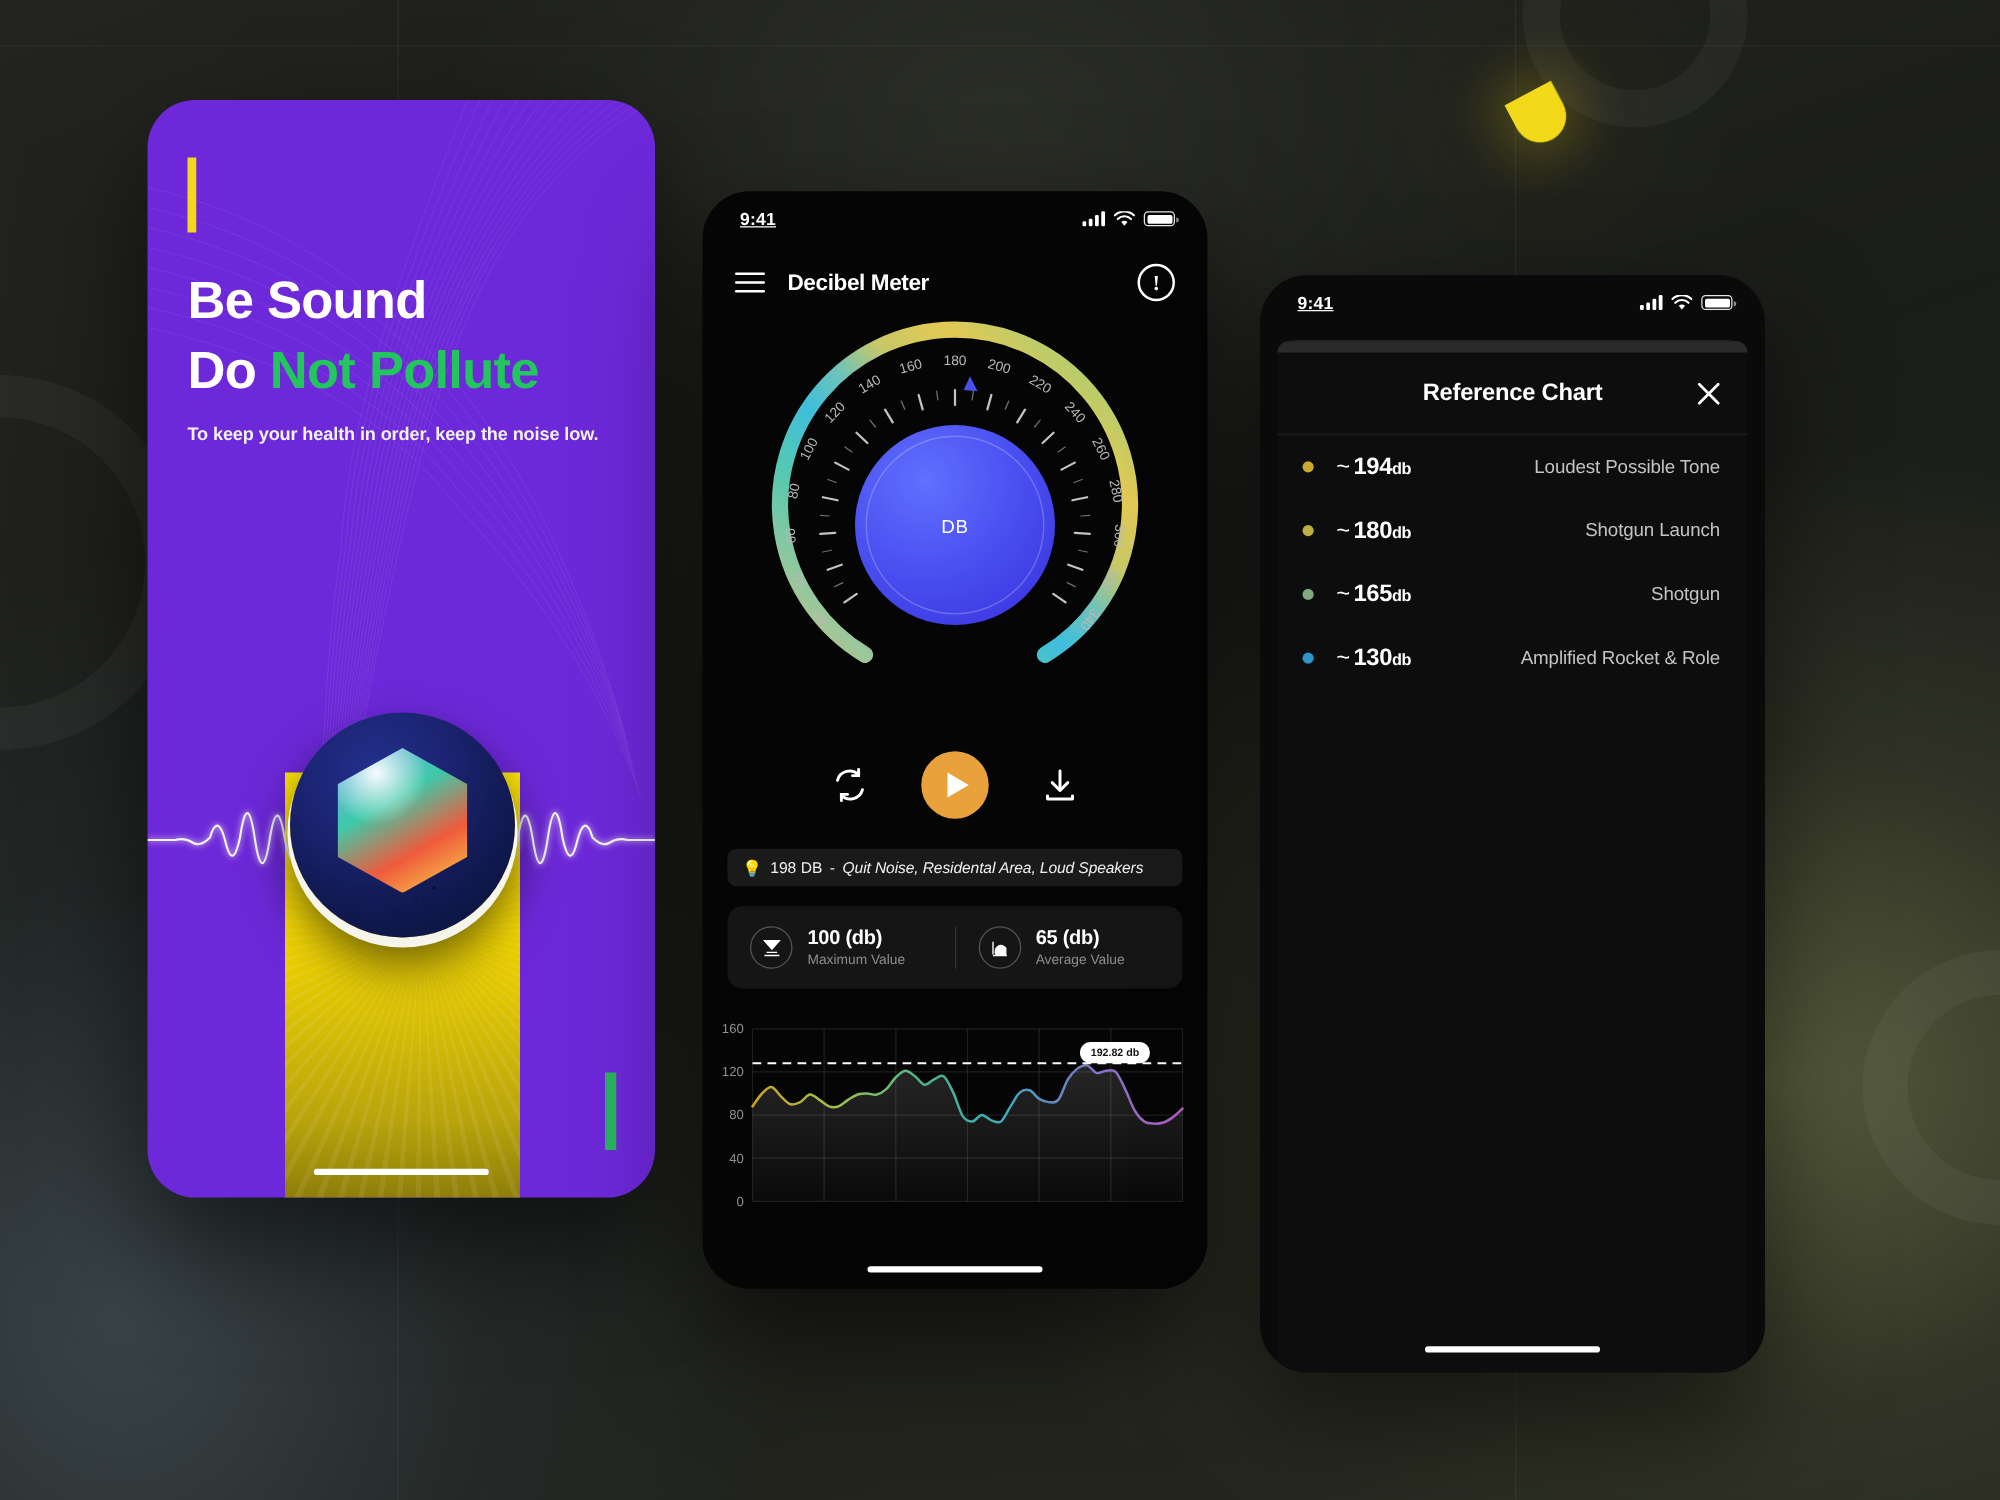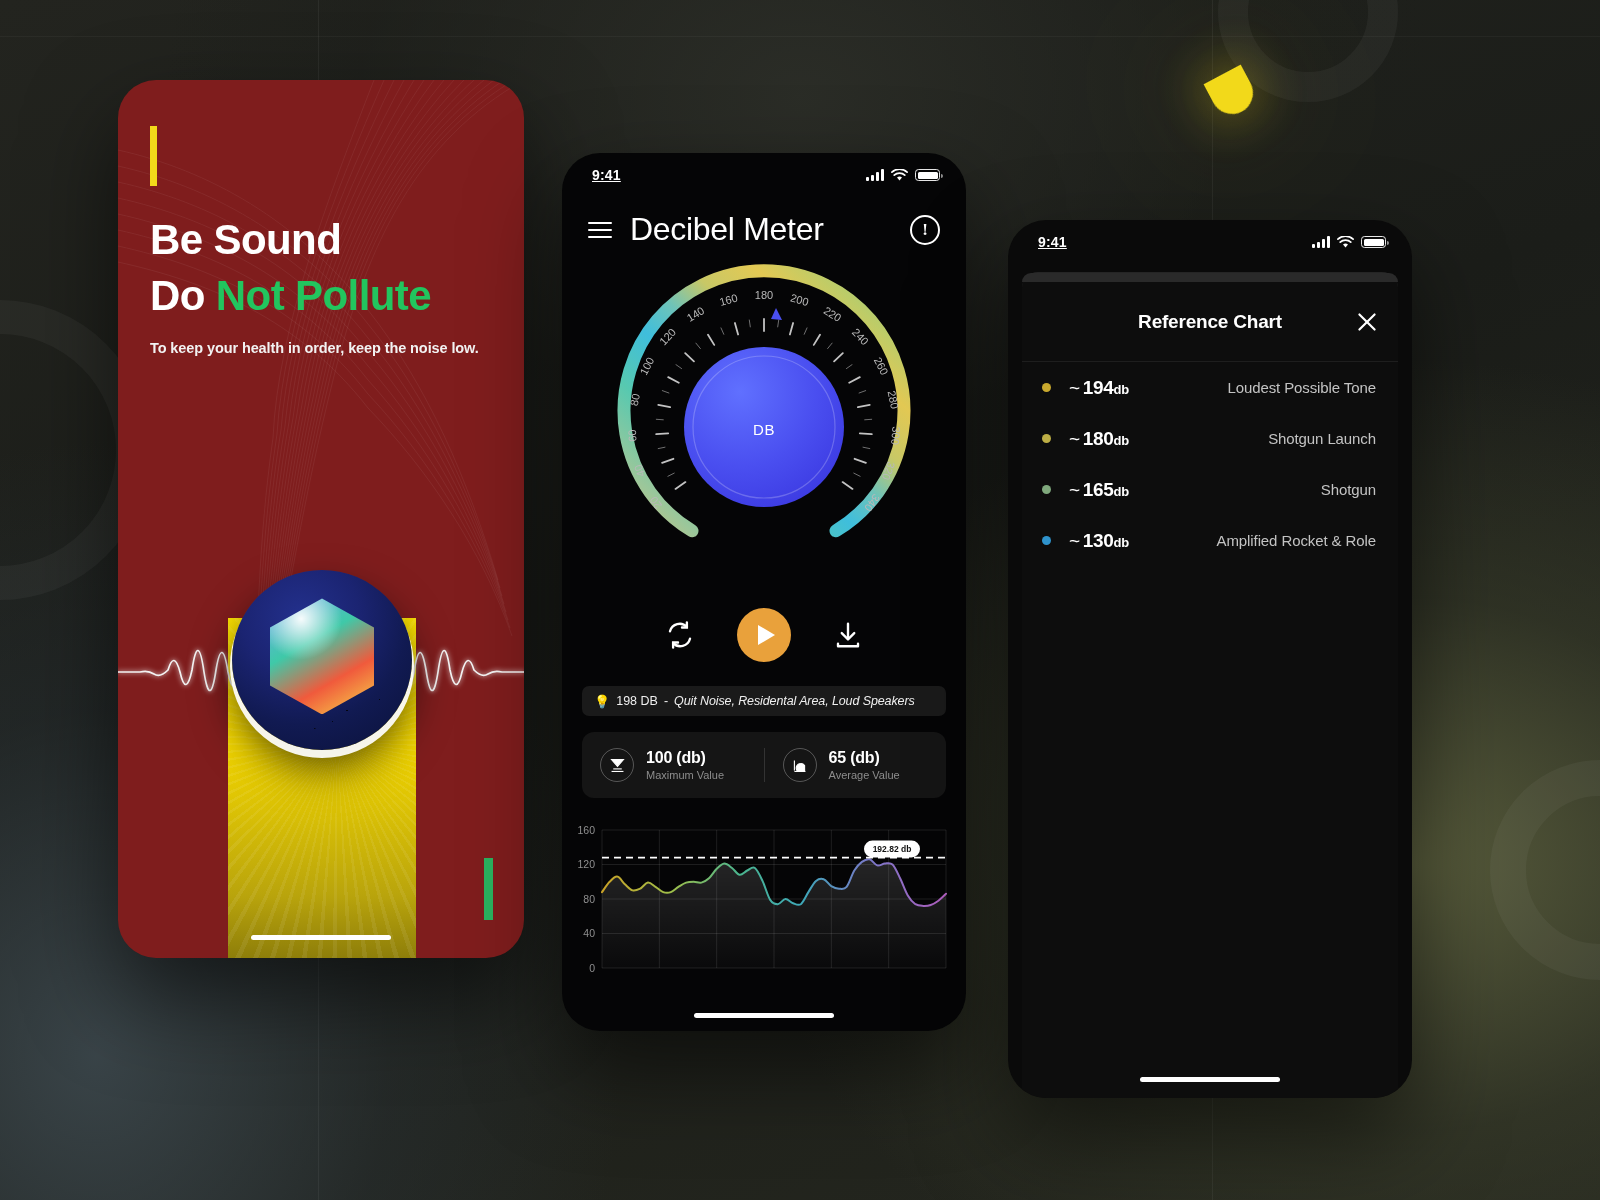--- a/index.html
+++ b/index.html
@@ -37,21 +37,21 @@
     width: 42px; height: 42px;
     background: #F2D91A;
     border-radius: 0 0 42px 42px;
     transform: rotate(-28deg);
     filter: drop-shadow(0 0 26px rgba(242,217,26,0.55)) drop-shadow(0 0 60px rgba(242,217,26,0.30));
   }
 
   
   .phone {
     position: absolute;
-    background: #7f1d1d;
+    background: #6d28d9;
     overflow: hidden;
   }
   #phone-left {
     left: 118px; top: 80px; width: 406px; height: 878px;
     border-radius: 38px;
     box-shadow: 0 40px 90px rgba(0,0,0,0.55);
   }
   #phone-mid {
     left: 562px; top: 153px; width: 404px; height: 878px;
     border-radius: 38px;
@@ -150,21 +150,21 @@
   }
   #waveform { position: absolute; left: 0; top: 534px; width: 406px; height: 110px; }
 
   
   #mid-header {
     display: flex; align-items: center; gap: 18px;
     padding: 14px 26px 0 26px; color: #fff;
   }
   .burger { width: 24px; display: flex; flex-direction: column; gap: 5px; cursor: pointer; }
   .burger i { height: 2px; background: #fff; border-radius: 2px; display: block; }
-  #mid-title { font-size: 32px; font-weight: normal; letter-spacing: -0.3px; flex: 1; }
+  #mid-title { font-size: 18px; font-weight: bold; letter-spacing: -0.3px; flex: 1; }
   .info-icon {
     width: 30px; height: 30px; border-radius: 50%;
     border: 2px solid #fff; display: flex; align-items: center;
     justify-content: center; font-size: 17px; font-weight: bold;
     font-family: "Liberation Serif", serif; line-height: 1;
   }
   #gauge-wrap { position: relative; width: 404px; height: 330px; margin-top: 14px; }
   #gauge-value {
     position: absolute; left: 50%; top: 50%;
     transform: translate(-50%,-50%); text-align: center;
@@ -217,21 +217,21 @@
   #sheet {
     position: absolute; left: 14px; right: 14px; top: 52px; bottom: 0;
     background: #0d0d0d; border-radius: 16px 16px 0 0;
     border-top: 1px solid rgba(255,255,255,0.10);
   }
   #sheet-grabber {
     position: absolute; left: 0; right: 0; top: 0; height: 9px;
     background: #2a2a2a; border-radius: 16px 16px 0 0;
   }
   #sheet-header {
-    position: relative; height: 80px; display: flex; align-items: center;
+    position: relative; height: 66px; display: flex; align-items: center;
     justify-content: center; border-bottom: 1px solid rgba(255,255,255,0.07);
     margin-top: 9px;
   }
   #sheet-title { color: #fff; font-size: 19px; font-weight: bold; letter-spacing: -0.2px; }
   #close-btn {
     position: absolute; right: 18px; top: 50%; transform: translateY(-50%);
     width: 26px; height: 26px; cursor: pointer;
   }
   .ref-row {
     display: flex; align-items: center;

